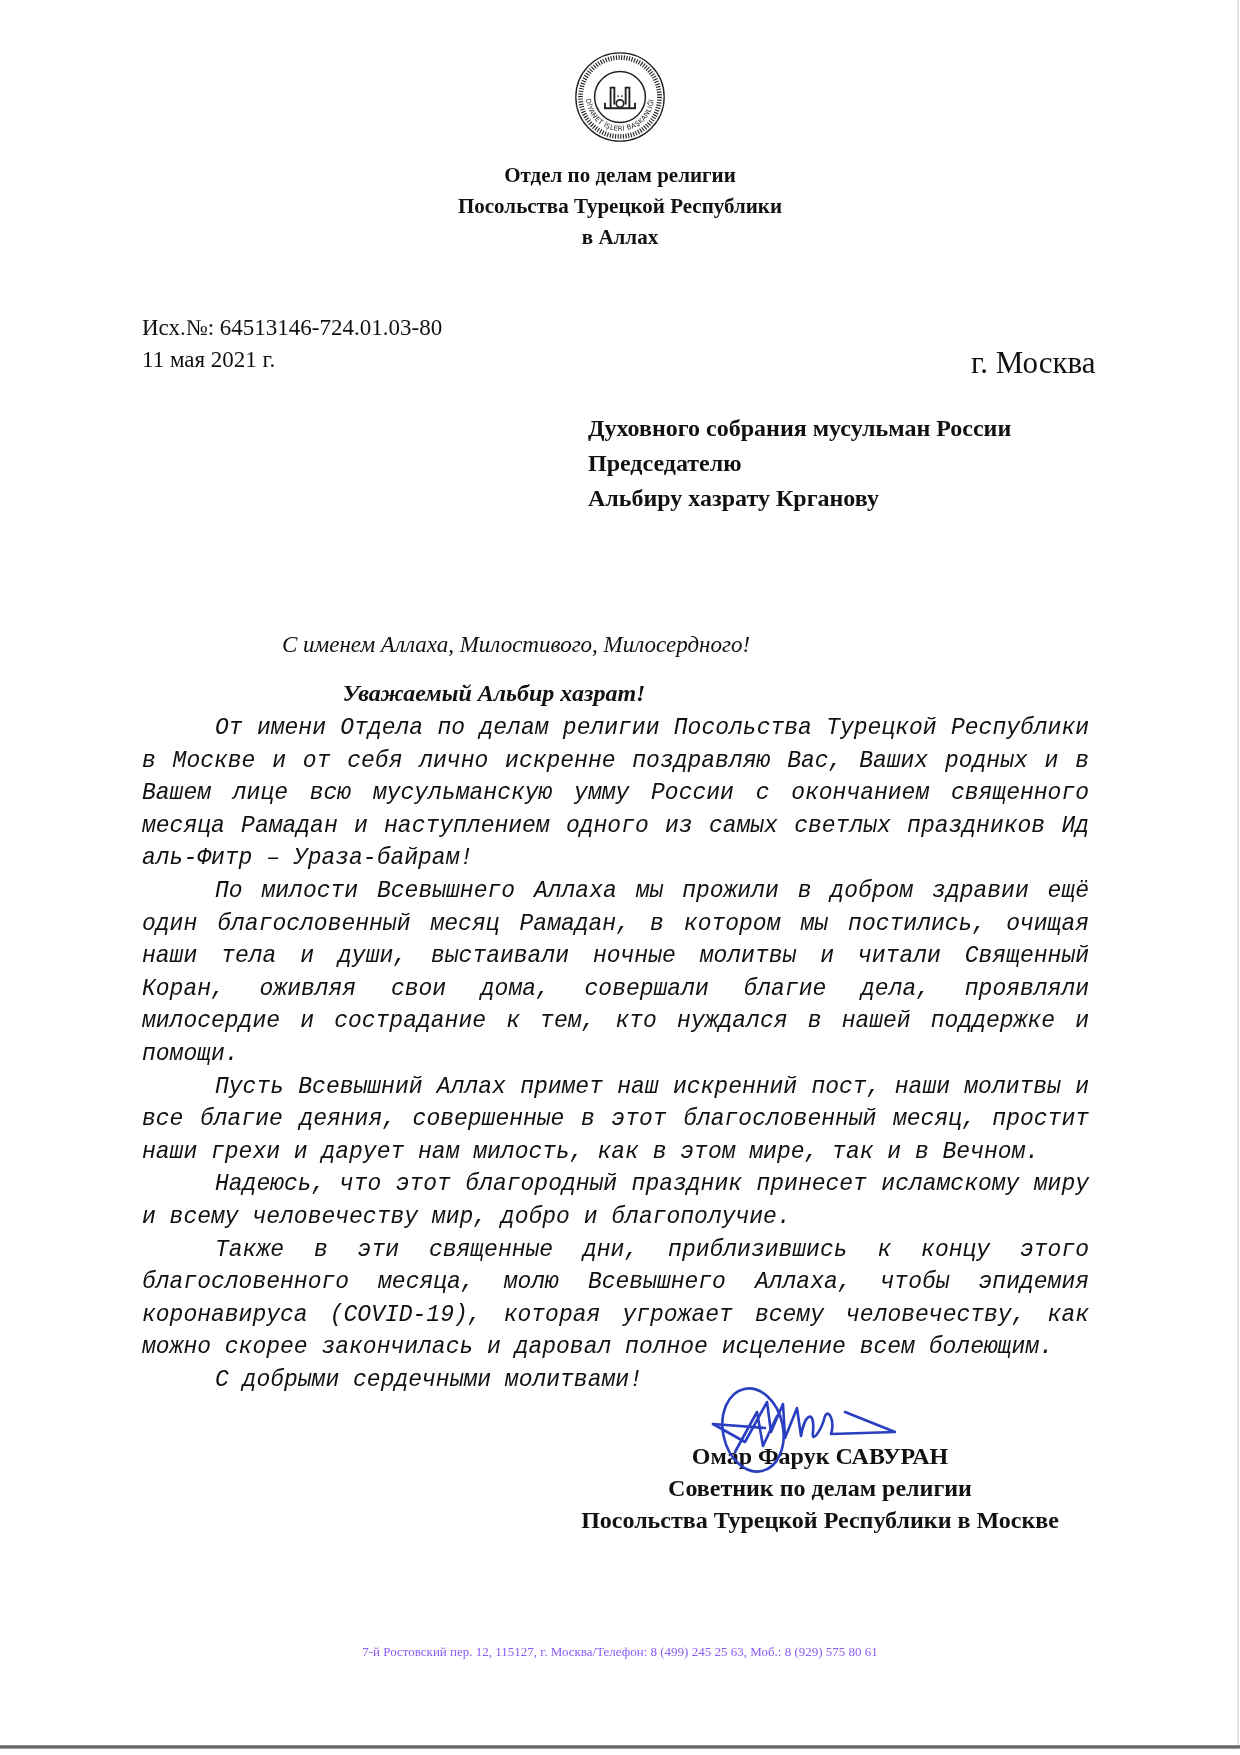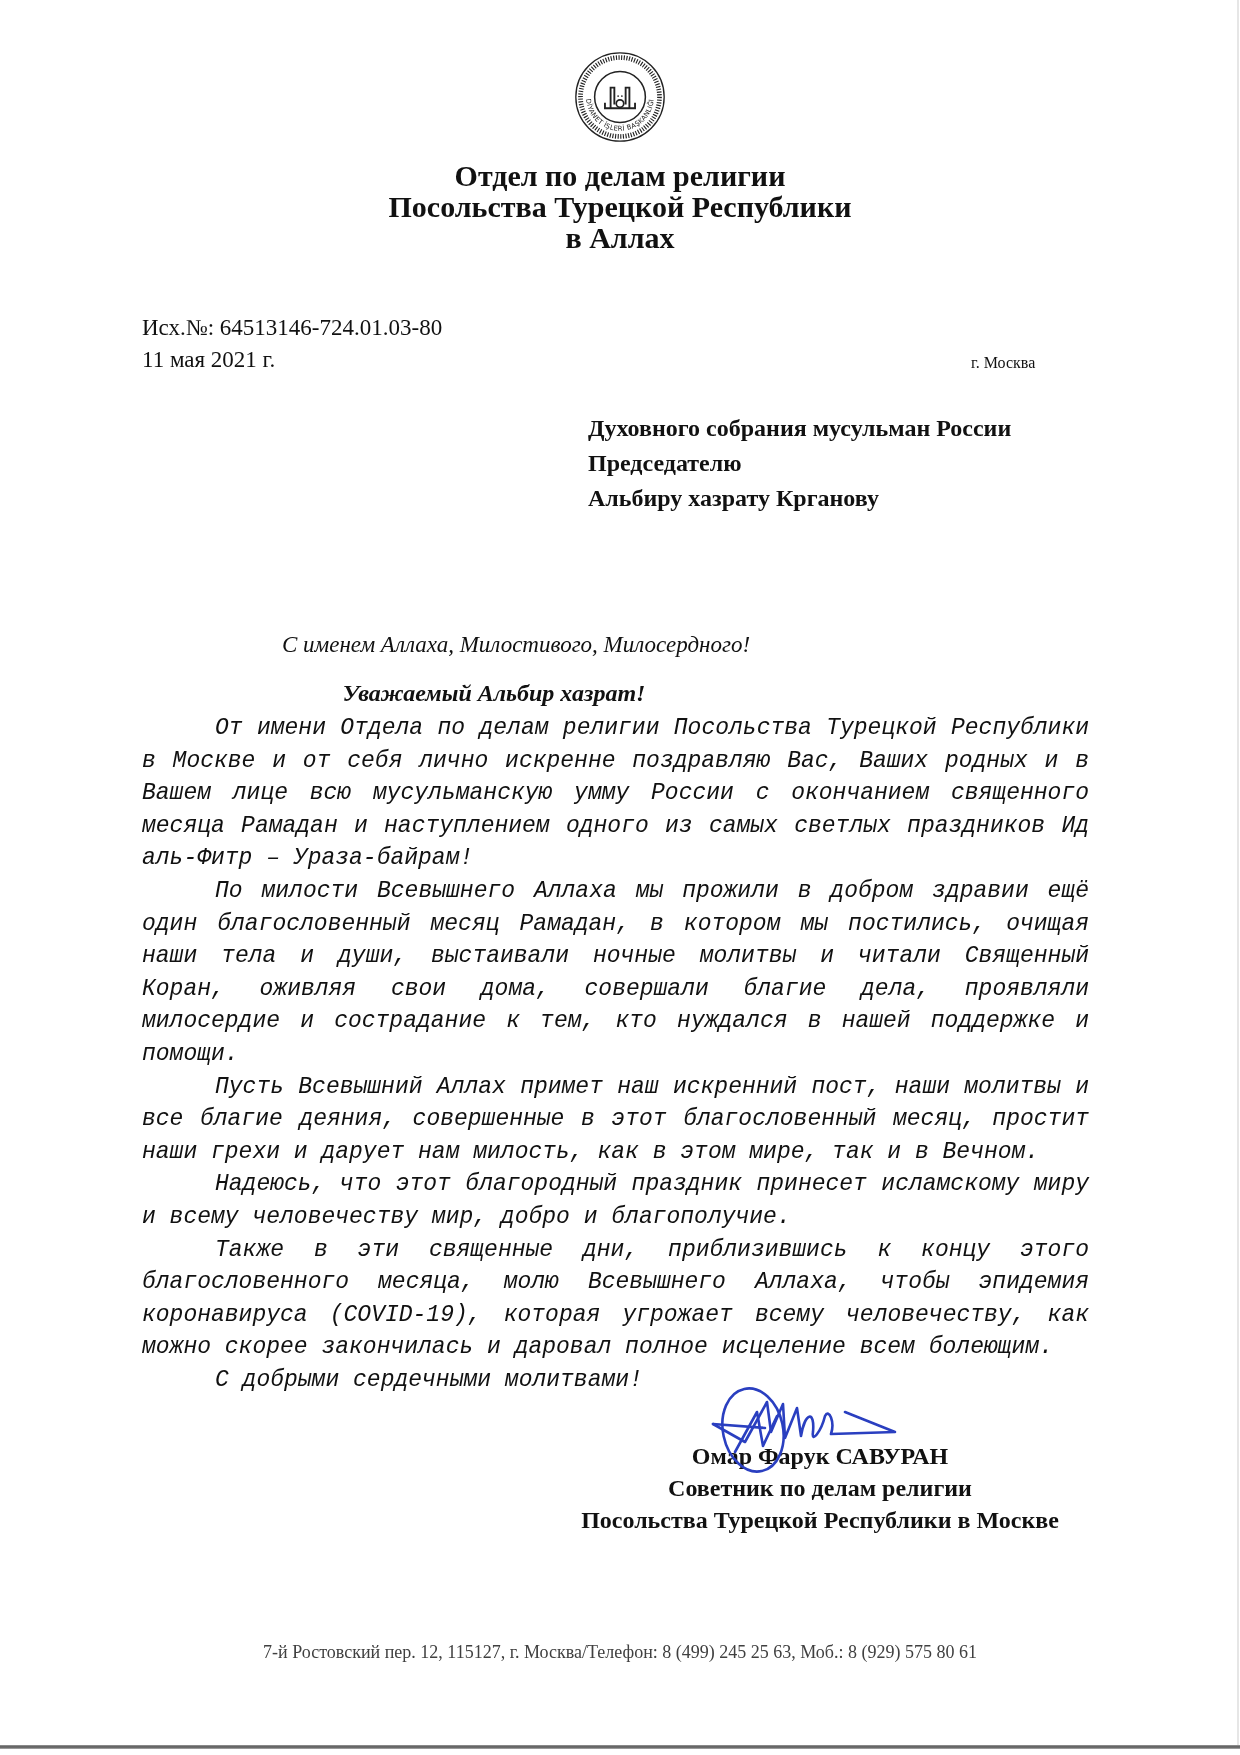--- a/index.html
+++ b/index.html
@@ -36,33 +36,33 @@
     position: absolute;
     left: 573px; top: 50px;
     width: 94px; height: 94px;
   }
   .header-title {
     position: absolute;
     left: 0; top: 160px;
     width: 1240px;
     text-align: center;
     font-weight: bold;
-    font-size: 30px;
+    font-size: 21px;
     line-height: 31px;
   }
   .ref {
     position: absolute;
     left: 142px; top: 312px;
     font-size: 23px;
     line-height: 32px;
   }
   .city {
     position: absolute;
     left: 971px; top: 347px;
-    font-size: 16px;
+    font-size: 31px;
     line-height: 32px;
   }
   .recipient {
     position: absolute;
     left: 588px; top: 411px;
     font-weight: bold;
     font-size: 24px;
     line-height: 35px;
   }
   .salutation {
@@ -110,23 +110,23 @@
     text-align: center;
     font-weight: bold;
     font-size: 24px;
     line-height: 32px;
   }
   .footer {
     position: absolute;
     left: 0; top: 1644px;
     width: 1240px;
     text-align: center;
-    font-size: 18px;
+    font-size: 13px;
     line-height: 16px;
-    color: #404040;
+    color: #8b5cf6;
   }
 </style>
 </head>
 <body>
 
 <div class="page">
 
   <svg class="logo" viewBox="0 0 100 100">
     <g fill="none" stroke="#222">
       <circle cx="50" cy="50" r="47" stroke-width="1.4"></circle>

